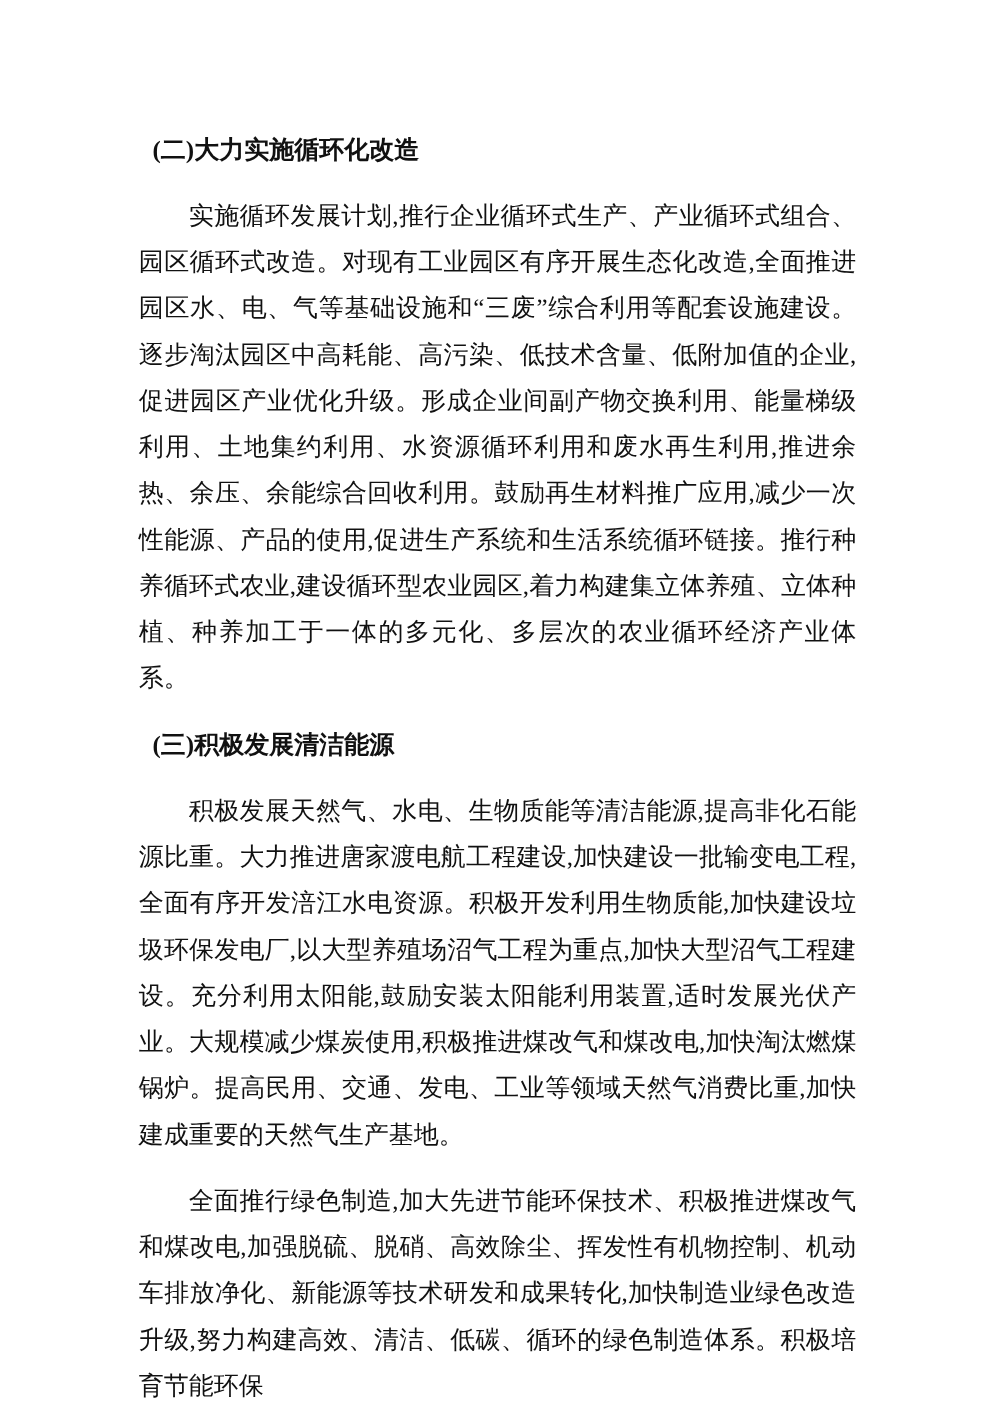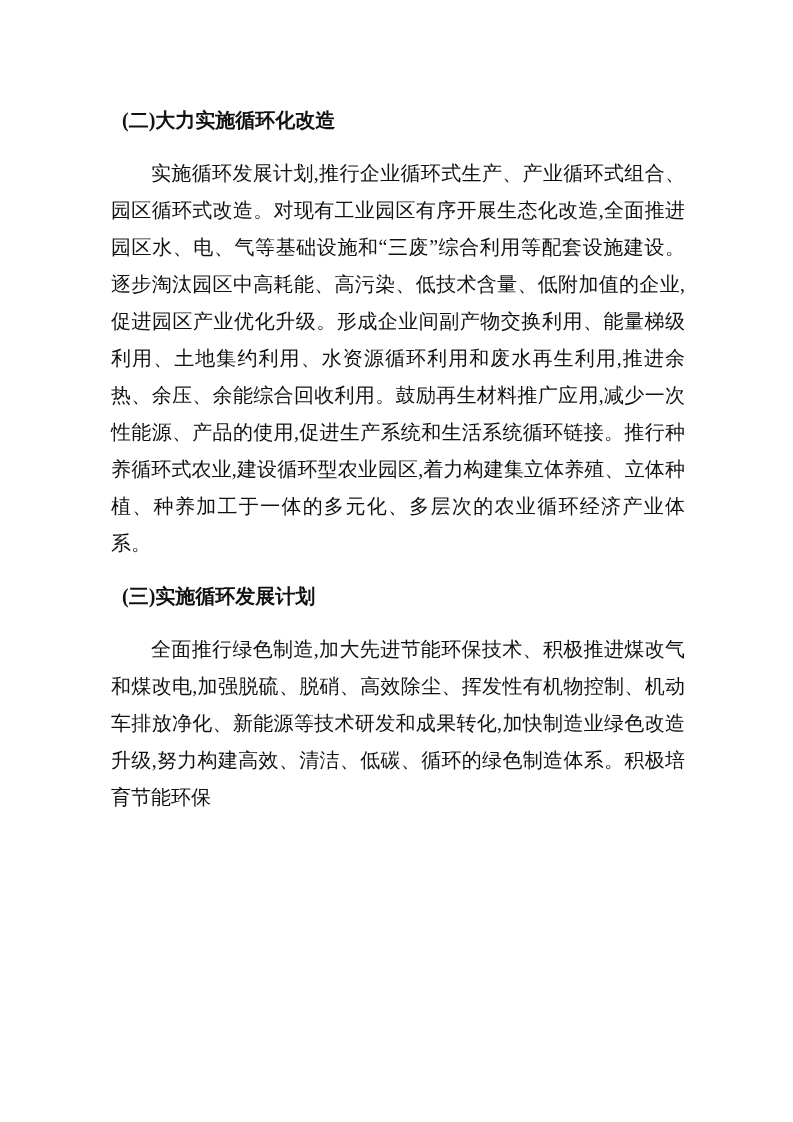--- a/index.html
+++ b/index.html
@@ -56,19 +56,20 @@
 </style>
 </head>
 <body>
 
 <div class="page">
   <main class="content">
 
     <h2 class="section-heading">(二)大力实施循环化改造</h2>
     <p class="section-paragraph">实施循环发展计划,推行企业循环式生产、产业循环式组合、园区循环式改造。对现有工业园区有序开展生态化改造,全面推进园区水、电、气等基础设施和“三废”综合利用等配套设施建设。逐步淘汰园区中高耗能、高污染、低技术含量、低附加值的企业,促进园区产业优化升级。形成企业间副产物交换利用、能量梯级利用、土地集约利用、水资源循环利用和废水再生利用,推进余热、余压、余能综合回收利用。鼓励再生材料推广应用,减少一次性能源、产品的使用,促进生产系统和生活系统循环链接。推行种养循环式农业,建设循环型农业园区,着力构建集立体养殖、立体种植、种养加工于一体的多元化、多层次的农业循环经济产业体系。</p>
 
-    <h2 class="section-heading">(三)实施循环发展计划</h2>
+    <h2 class="section-heading">(三)积极发展清洁能源</h2>
+    <p class="section-paragraph">积极发展天然气、水电、生物质能等清洁能源,提高非化石能源比重。大力推进唐家渡电航工程建设,加快建设一批输变电工程,全面有序开发涪江水电资源。积极开发利用生物质能,加快建设垃圾环保发电厂,以大型养殖场沼气工程为重点,加快大型沼气工程建设。充分利用太阳能,鼓励安装太阳能利用装置,适时发展光伏产业。大规模减少煤炭使用,积极推进煤改气和煤改电,加快淘汰燃煤锅炉。提高民用、交通、发电、工业等领域天然气消费比重,加快建成重要的天然气生产基地。</p>
 
     <p class="section-paragraph">全面推行绿色制造,加大先进节能环保技术、积极推进煤改气和煤改电,加强脱硫、脱硝、高效除尘、挥发性有机物控制、机动车排放净化、新能源等技术研发和成果转化,加快制造业绿色改造升级,努力构建高效、清洁、低碳、循环的绿色制造体系。积极培育节能环保</p>
 
   </main>
 
 </div>
 
 </body></html>

